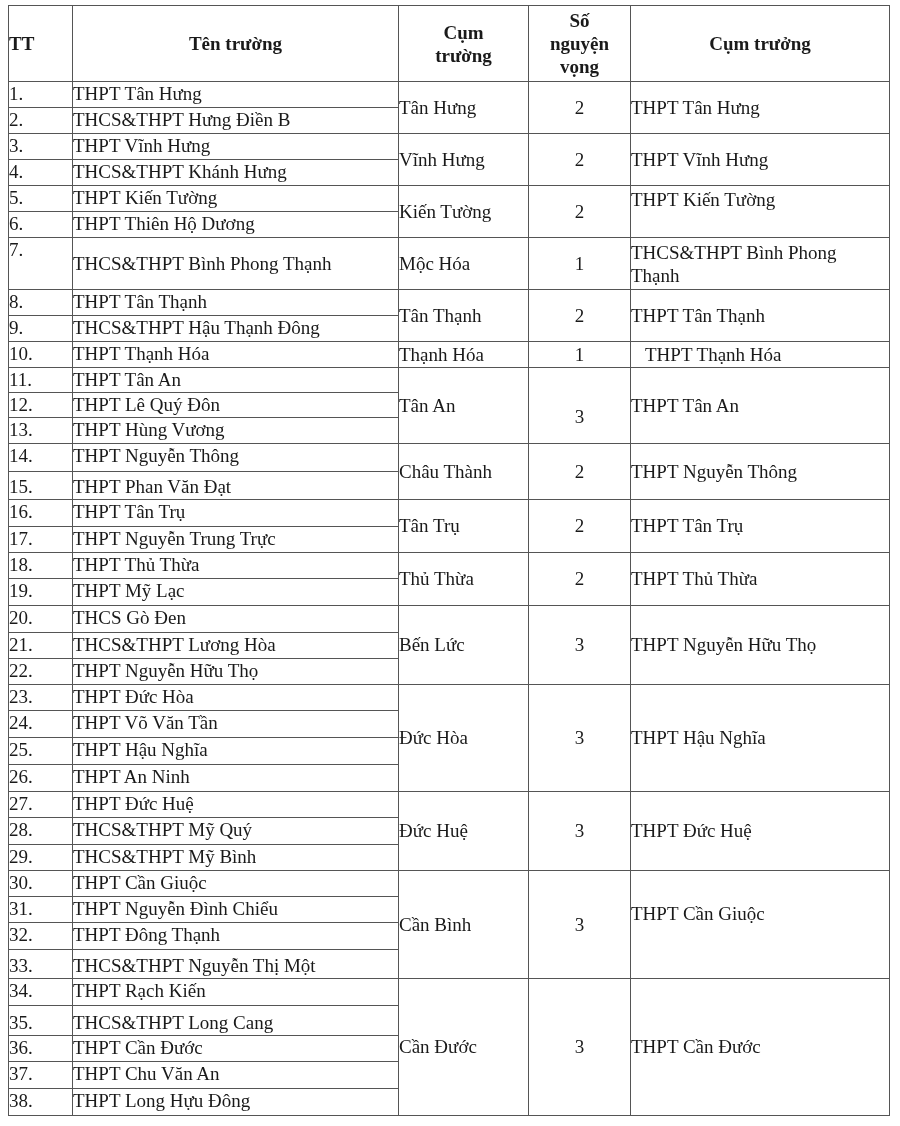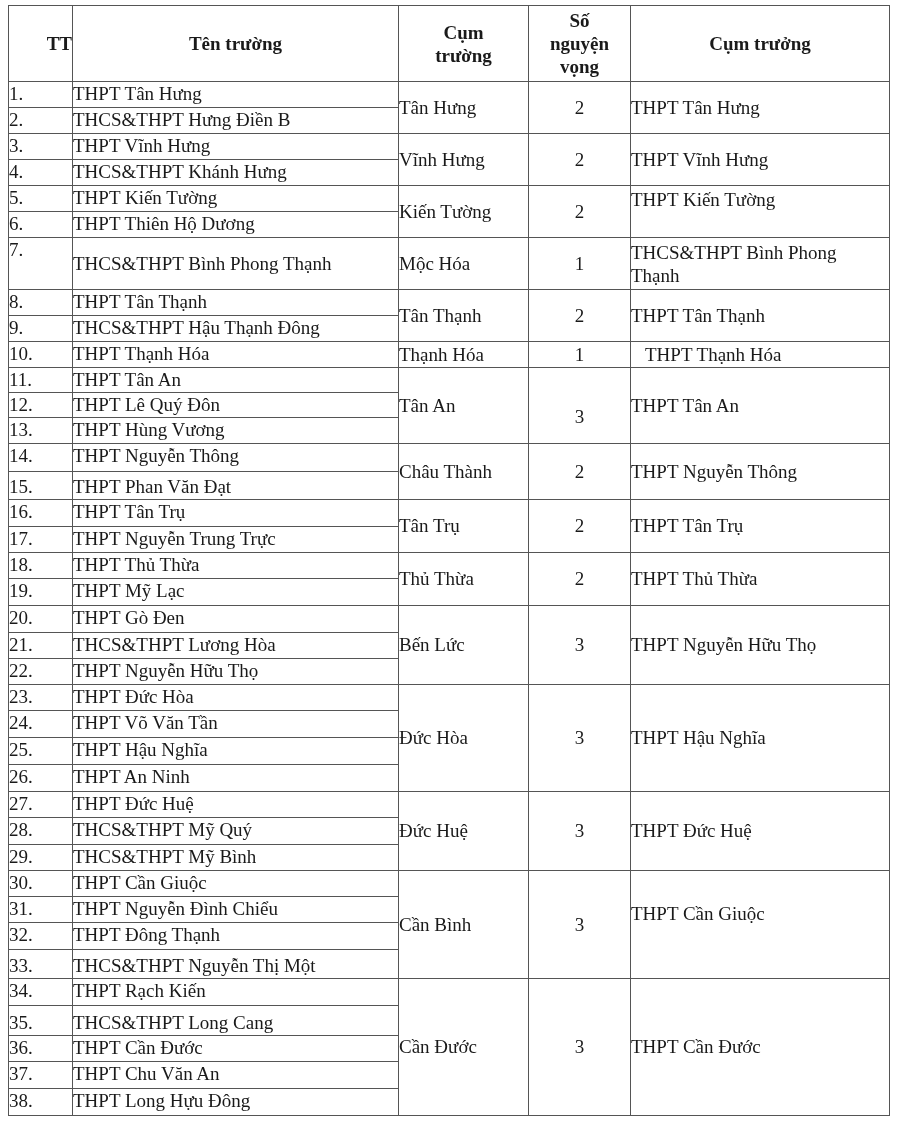--- a/index.html
+++ b/index.html
@@ -7,21 +7,21 @@
          font-family: "Liberation Serif", "DejaVu Serif", serif; color: #1a1a1a; }
   table.cluster-table {
     position: absolute; left: 8px; top: 5px;
     width: 881px; border-collapse: collapse; table-layout: fixed;
     font-size: 19px;
   }
   table.cluster-table td, table.cluster-table th {
     border: 1.5px solid #555; padding: 0; overflow: hidden;
   }
   th { font-weight: bold; text-align: center; vertical-align: middle; line-height: 23px; }
-  th.h-tt { text-align: right; padding-left: 10px; }
+  th.h-tt { text-align: left; padding-left: 10px; }
   td.tt { padding-left: 8px; vertical-align: top; line-height: 24px; }
   td.name { padding-left: 9px; vertical-align: top; line-height: 24px; white-space: nowrap; }
   td.name.mid { vertical-align: middle; }
   td.cluster { padding-left: 8px; vertical-align: middle; white-space: nowrap; }
   td.count { text-align: center; vertical-align: middle; }
   td.head { padding-left: 9px; vertical-align: middle; line-height: 24px; }
   td.head.top { vertical-align: top; padding-top: 2px; }
   td.count.low { vertical-align: middle; padding-top: 22px; }
 </style>
 </head>
@@ -157,21 +157,21 @@
       <td class="count" rowspan="2">2</td>
       <td class="head" rowspan="2">THPT Thủ Thừa</td>
     </tr>
     <tr style="height:27px">
       <td class="tt">19.</td>
       <td class="name">THPT Mỹ Lạc</td>
     </tr>
 
     <tr style="height:27px">
       <td class="tt">20.</td>
-      <td class="name">THPT Gò Đen</td>
+      <td class="name">THCS Gò Đen</td>
       <td class="cluster" rowspan="3">Bến Lức</td>
       <td class="count" rowspan="3">3</td>
       <td class="head" rowspan="3">THPT Nguyễn Hữu Thọ</td>
     </tr>
     <tr style="height:26px">
       <td class="tt">21.</td>
       <td class="name">THCS&amp;THPT Lương Hòa</td>
     </tr>
     <tr style="height:26px">
       <td class="tt">22.</td>

